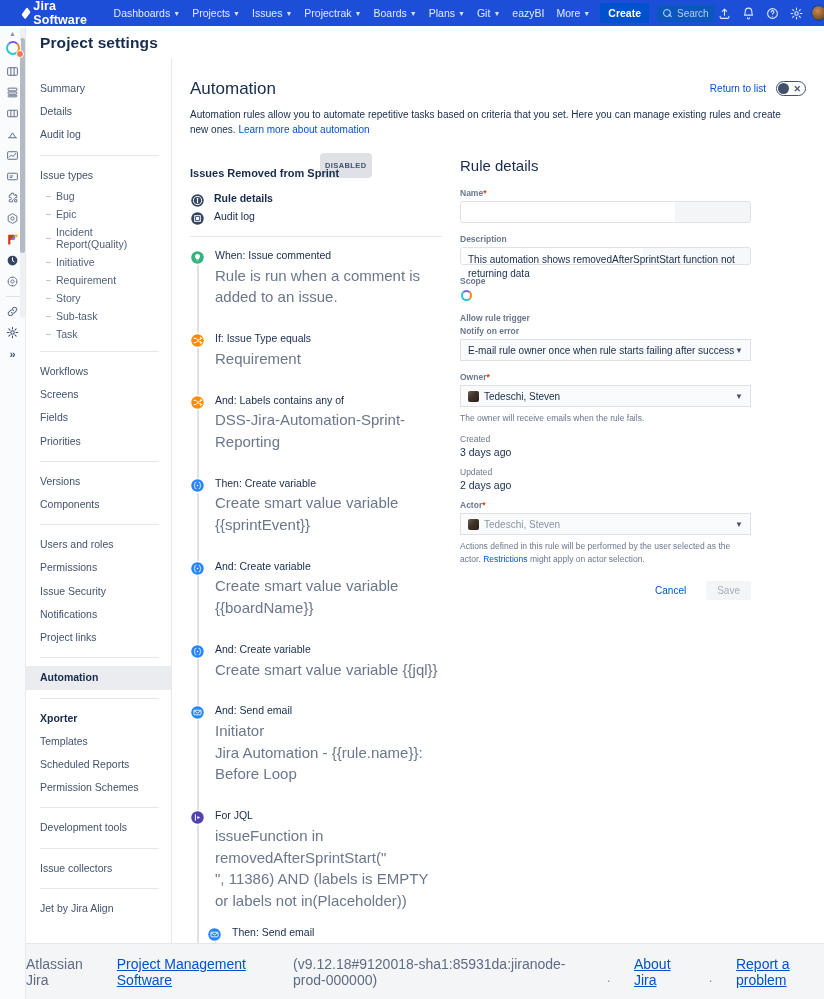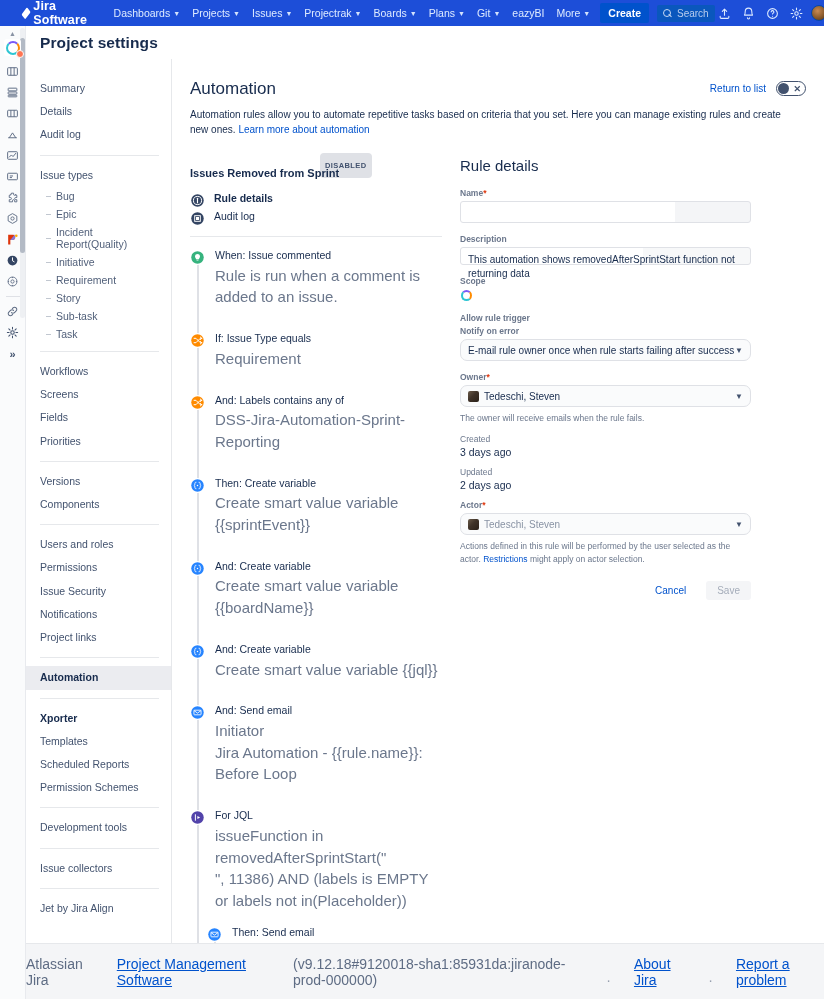--- a/index.html
+++ b/index.html
@@ -245,21 +245,21 @@
     border:2px solid #2ec5d3; border-top-color:#7a5af8; border-right-color:#ff8b00;
   }
   .scope-name { font-size:9.5px; color:#172b4d; }
   .chk-row { display:flex; gap:8px; align-items:flex-start; margin-bottom:11px; }
   .chkbox {
     width:11px; height:11px; border:1.5px solid #c1c7d0; border-radius:2px;
     background:#fafbfc; flex:none; margin-top:2px; cursor:pointer;
   }
   .chk-text { font-size:10px; color:#172b4d; line-height:1.4; width:278px; }
   .select {
-    width:291px; height:22px; border:1px solid #dfe1e6; border-radius:7px;
+    width:291px; height:22px; border:1px solid #dfe1e6; border-radius:0;
     background:#fafbfc; font-size:10px; color:#172b4d; padding:0 7px;
     display:flex; align-items:center; justify-content:space-between; margin-bottom:5px;
     cursor:pointer;
   }
   .select .chev { font-size:8px; color:#42526e; }
   .select.muted .val { color:#8993a4; }
   .user-val { display:flex; align-items:center; gap:5px; }
   .user-av {
     width:11px; height:11px; border-radius:2px;
     background: linear-gradient(135deg,#6b5b4a 0%, #3f3228 45%, #2b2119 100%);

